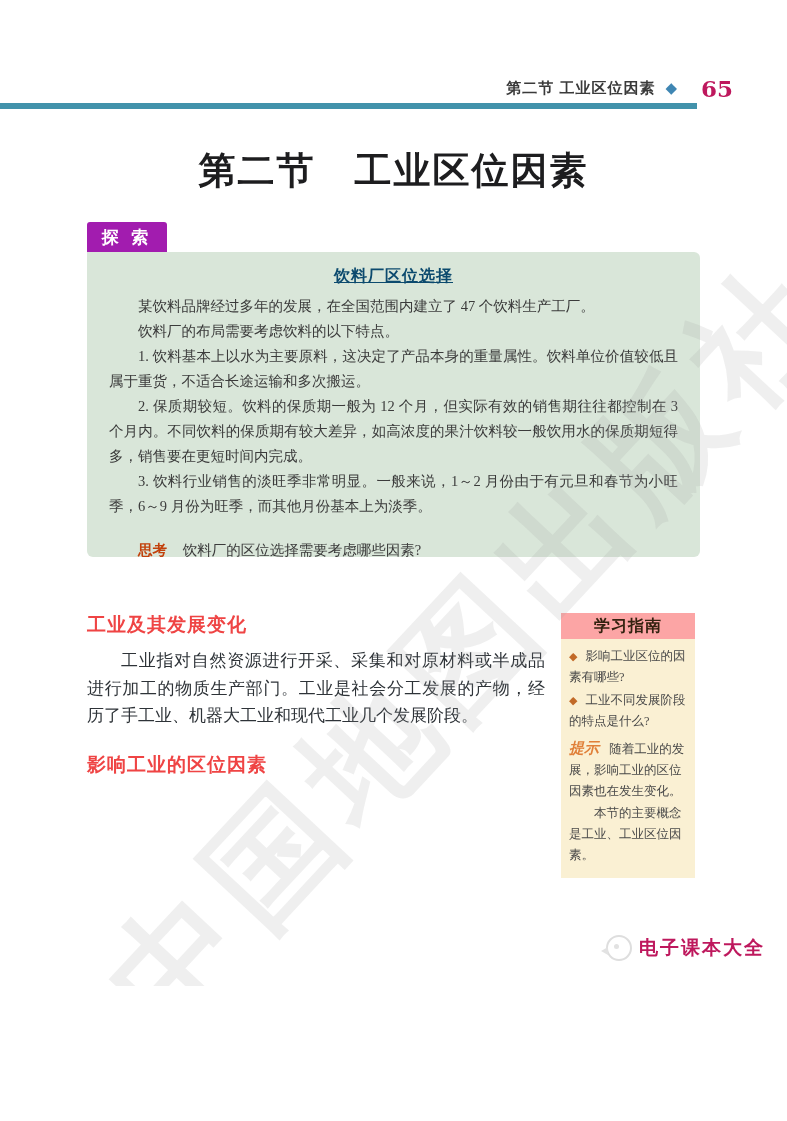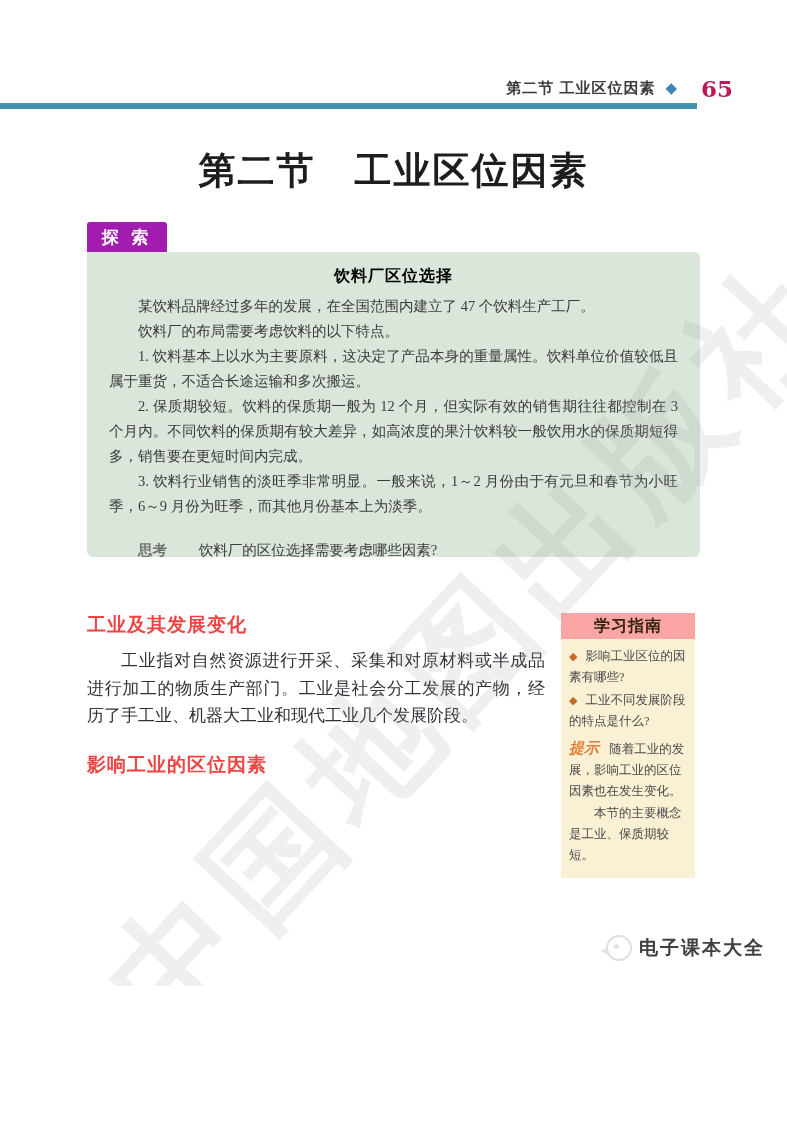--- a/index.html
+++ b/index.html
@@ -16,25 +16,25 @@
   .head-rule{position:absolute;top:103px;left:0;width:697px;height:6px;background:#4292ab;}
   
   .chapter-title{position:absolute;top:146px;left:0;width:787px;text-align:center;
     font-family:"Liberation Serif",serif;font-weight:bold;font-size:37px;color:#1d1d1f;letter-spacing:2px;}
   
   .explore-tab{position:absolute;left:87px;top:222px;width:80px;height:30px;background:#a21caf;
     border-radius:3px 3px 0 0;display:flex;align-items:center;justify-content:center;
     color:#ffffff;font-family:"Liberation Sans",sans-serif;font-weight:bold;font-size:17px;letter-spacing:4px;}
   .explore-box{position:absolute;left:87px;top:252px;width:613px;height:305px;background:#d9e6d9;
     border-radius:0 6px 6px 6px;box-sizing:border-box;padding:10px 22px;overflow:hidden;}
-  .explore-box-title{text-align:center;font-weight:bold;font-size:16px;color:#000000;letter-spacing:1px;
-    margin:4px 0 7px 0;}
+  .explore-box-title{text-align:center;font-weight:bold;font-size:16px;color:#0c4a6e;letter-spacing:1px;
+    margin:4px 0 7px 0;text-decoration:underline;}
   .explore-box p{margin:0;font-size:14.5px;line-height:1.72;text-indent:2em;text-align:justify;color:#3b3b3b;}
   .think-line{margin-top:20px !important;}
-  .think-label{font-weight:bold;color:#737373;margin-right:28px;font-family:"Liberation Sans",sans-serif;}
+  .think-label{font-weight:bold;color:#c2410c;margin-right:12px;font-family:"Liberation Sans",sans-serif;}
   
   .main-col{position:absolute;left:87px;top:612px;width:458px;}
   .section-heading{font-family:"Liberation Sans",sans-serif;font-weight:bold;font-size:19px;color:#ef4444;
     margin:0 0 9px 0;letter-spacing:1px;}
   .section-heading.second{margin-top:22px;}
   .main-col p{margin:0;font-size:17px;line-height:1.62;text-indent:2em;text-align:justify;color:#2e3338;}
   
   .guide{position:absolute;left:561px;top:613px;width:134px;}
   .guide-header{background:#fca5a5;height:26px;display:flex;align-items:center;justify-content:center;
     font-family:"Liberation Sans",sans-serif;font-weight:bold;font-size:16px;color:#33220f;letter-spacing:1px;}
@@ -47,21 +47,21 @@
   .guide-note{margin:1px 0 0 0;text-indent:2em;}
   
   .diag-watermark{position:absolute;left:70px;top:950px;transform:rotate(-47deg);transform-origin:0 0;
     font-size:128px;font-weight:bold;letter-spacing:14px;color:rgba(155,155,155,0.16);
     white-space:nowrap;pointer-events:none;z-index:6;font-family:"Liberation Serif",serif;}
   .brand{position:absolute;right:22px;bottom:25px;display:flex;align-items:center;gap:7px;z-index:7;}
   .brand-logo{width:26px;height:26px;border:2px solid #dedede;border-radius:50%;position:relative;box-sizing:border-box;}
   .brand-logo::after{content:"";position:absolute;left:6px;top:7px;width:5px;height:5px;border-radius:50%;background:#e2e2e2;}
   .brand-logo::before{content:"";position:absolute;left:-7px;top:10px;width:0;height:0;
     border-top:4px solid transparent;border-bottom:4px solid transparent;border-right:7px solid #e2e2e2;}
-  .brand-text{font-family:"Liberation Sans",sans-serif;font-weight:bold;font-size:19px;color:#404040;letter-spacing:2px;}
+  .brand-text{font-family:"Liberation Sans",sans-serif;font-weight:bold;font-size:19px;color:#be185d;letter-spacing:2px;}
 </style>
 </head>
 <body>
 
 <div class="page">
 
   <div class="run-header">
     <span class="run-title">第二节 工业区位因素</span>
     <span class="run-diamond">◆</span>
     <span class="run-page">65</span>
@@ -98,21 +98,21 @@
         <span>影响工业区位的因素有哪些?</span>
       </p>
       <p class="guide-q">
         <span class="guide-bullet">◆</span>
         <span>工业不同发展阶段的特点是什么?</span>
       </p>
       <p class="guide-tip">
         <span class="tip-label">提示</span>
         <span>随着工业的发展，影响工业的区位因素也在发生变化。</span>
       </p>
-      <p class="guide-note">本节的主要概念是工业、保质期较短。</p>
+      <p class="guide-note">本节的主要概念是工业、工业区位因素。</p>
     </div>
   </div>
 
   <div class="diag-watermark">中国地图出版社</div>
 
   <div class="brand">
     <span class="brand-logo"></span>
     <span class="brand-text">电子课本大全</span>
   </div>
 

